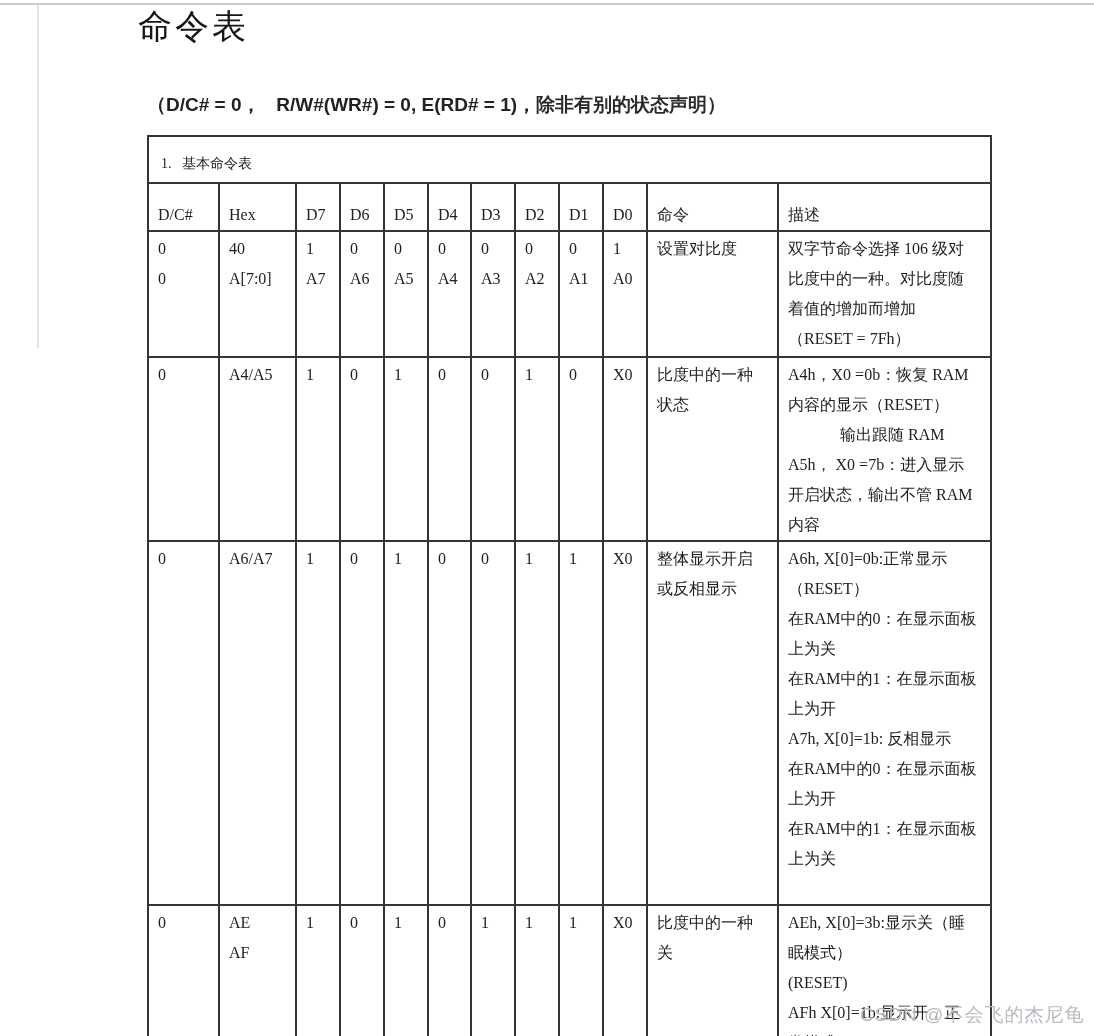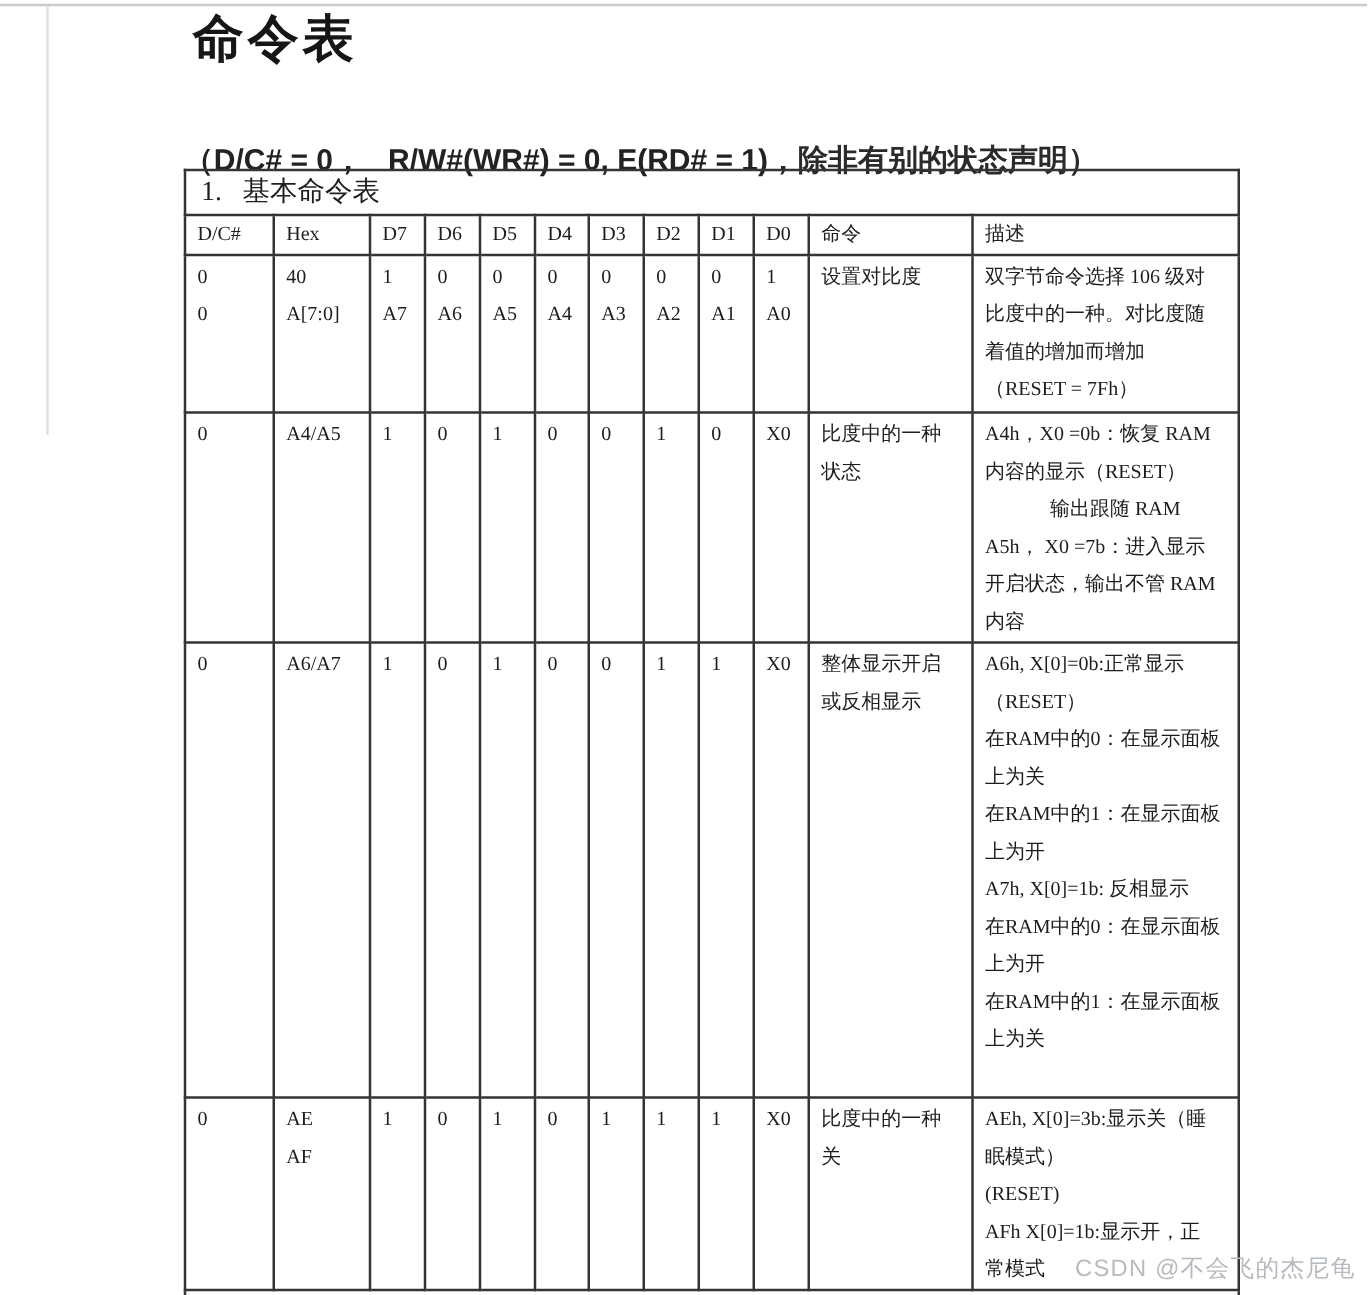--- a/index.html
+++ b/index.html
@@ -10,41 +10,41 @@
   }
   html,body{margin:0;padding:0;}
   body{
     width:1094px;height:1036px;overflow:hidden;position:relative;
     background:#ffffff;color:var(--text);
     font-family:"Liberation Serif", serif;
   }
   .top-rule{position:absolute;top:3px;left:0;width:1094px;height:2px;background:var(--page-rule);}
   .left-rule{position:absolute;top:5px;left:37px;width:2px;height:343px;background:#e1e2e4;}
   .title{
-    position:absolute;left:154px;top:4px;margin:0;
-    font-size:41px;font-weight:bold;letter-spacing:3px;
+    position:absolute;left:138px;top:4px;margin:0;
+    font-size:34px;font-weight:normal;letter-spacing:3px;
     font-family:"Liberation Sans", sans-serif;color:#161616;
   }
-  .note{position:absolute;left:147px;top:92px;font-size:24px;white-space:pre;margin-top:20px;}
+  .note{position:absolute;left:147px;top:92px;font-size:19px;white-space:pre;}
   .note-tech{font-family:"Liberation Sans", sans-serif;font-weight:bold;color:#222;}
   .note-cn{font-family:"Liberation Serif", serif;font-weight:bold;color:#2a2a2a;}
   table.cmd-table{
     position:absolute;left:147px;top:135px;width:843px;
     border-collapse:collapse;table-layout:fixed;
   }
   .cmd-table td,.cmd-table th{
     border:2px solid var(--border);
     vertical-align:top;text-align:left;
     padding:2px 5px 0 9px;
     font-size:16px;line-height:30px;font-weight:normal;
     white-space:pre-wrap;word-break:break-all;overflow:hidden;
     color:var(--text);
   }
-  .caption-row td{font-size:22px;line-height:29px;height:33px;padding-top:1px;padding-left:12px;}
-  .head-row th{height:28px;line-height:25px;padding-top:2px;}
+  .caption-row td{font-size:14px;line-height:29px;height:33px;padding-top:12px;padding-left:12px;}
+  .head-row th{height:28px;line-height:25px;padding-top:18px;}
   .empty-row td{height:44px;border-top:2px solid var(--border);}
   .watermark{
     position:absolute;left:860px;top:1002px;z-index:5;
     font-family:Liberation Sans, sans-serif;
     font-size:19px;letter-spacing:1px;color:var(--watermark);
     white-space:nowrap;
   }
 </style>
 </head>
 <body>

